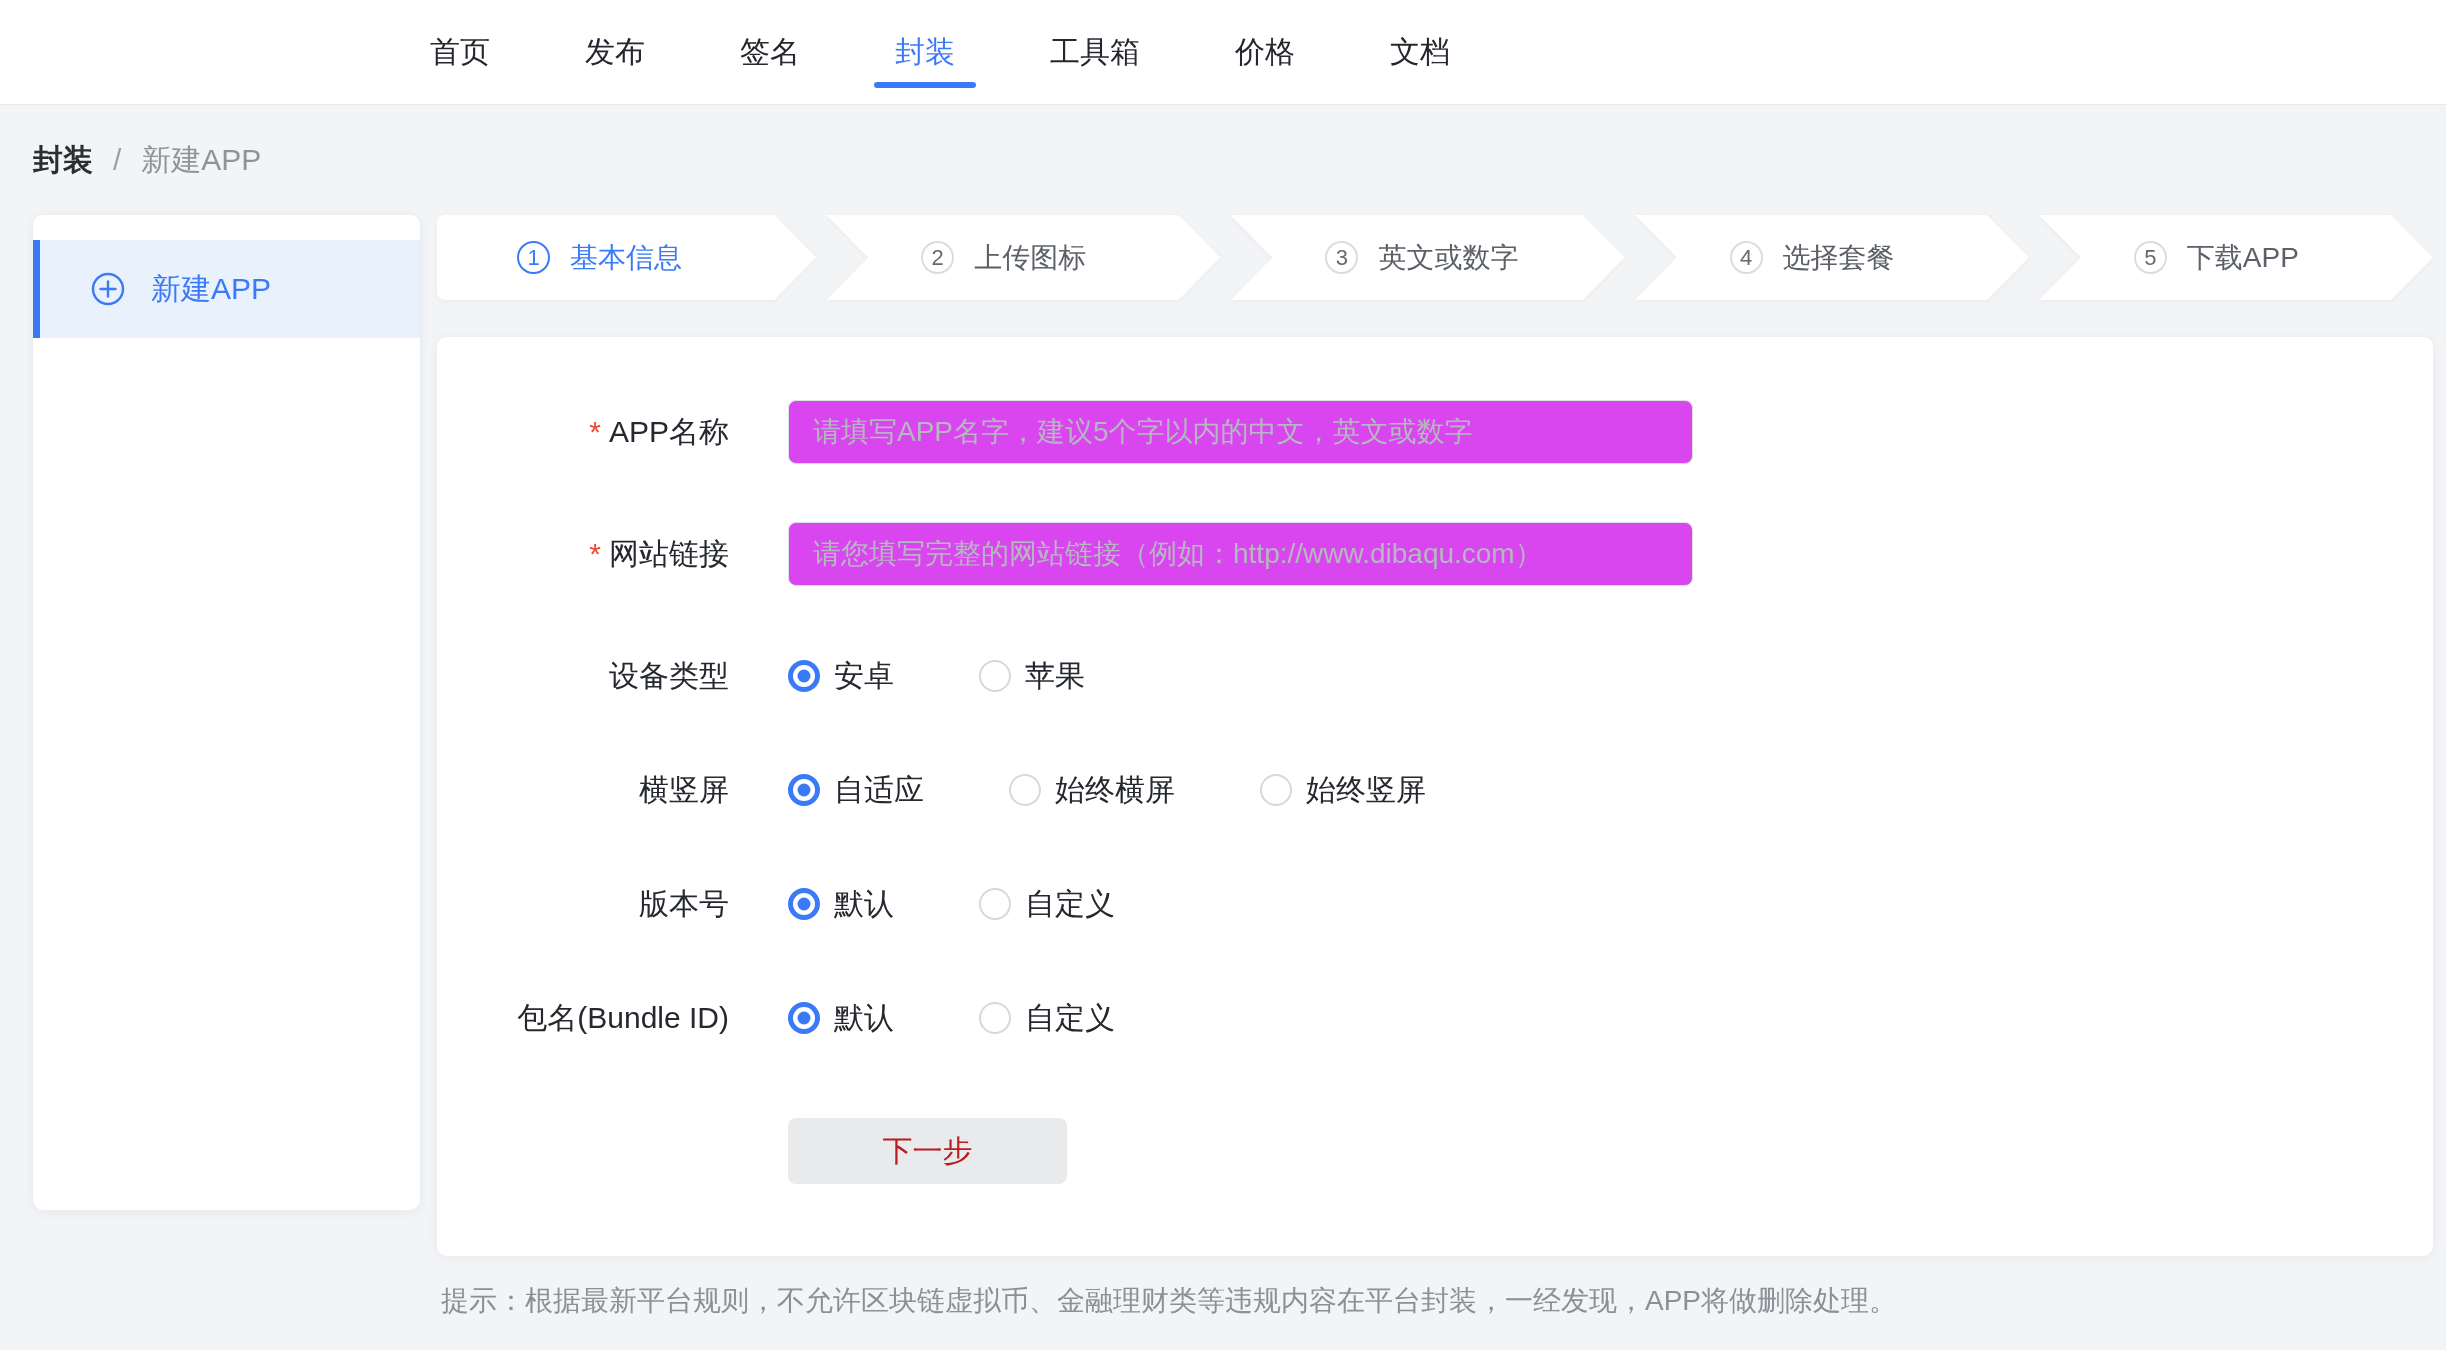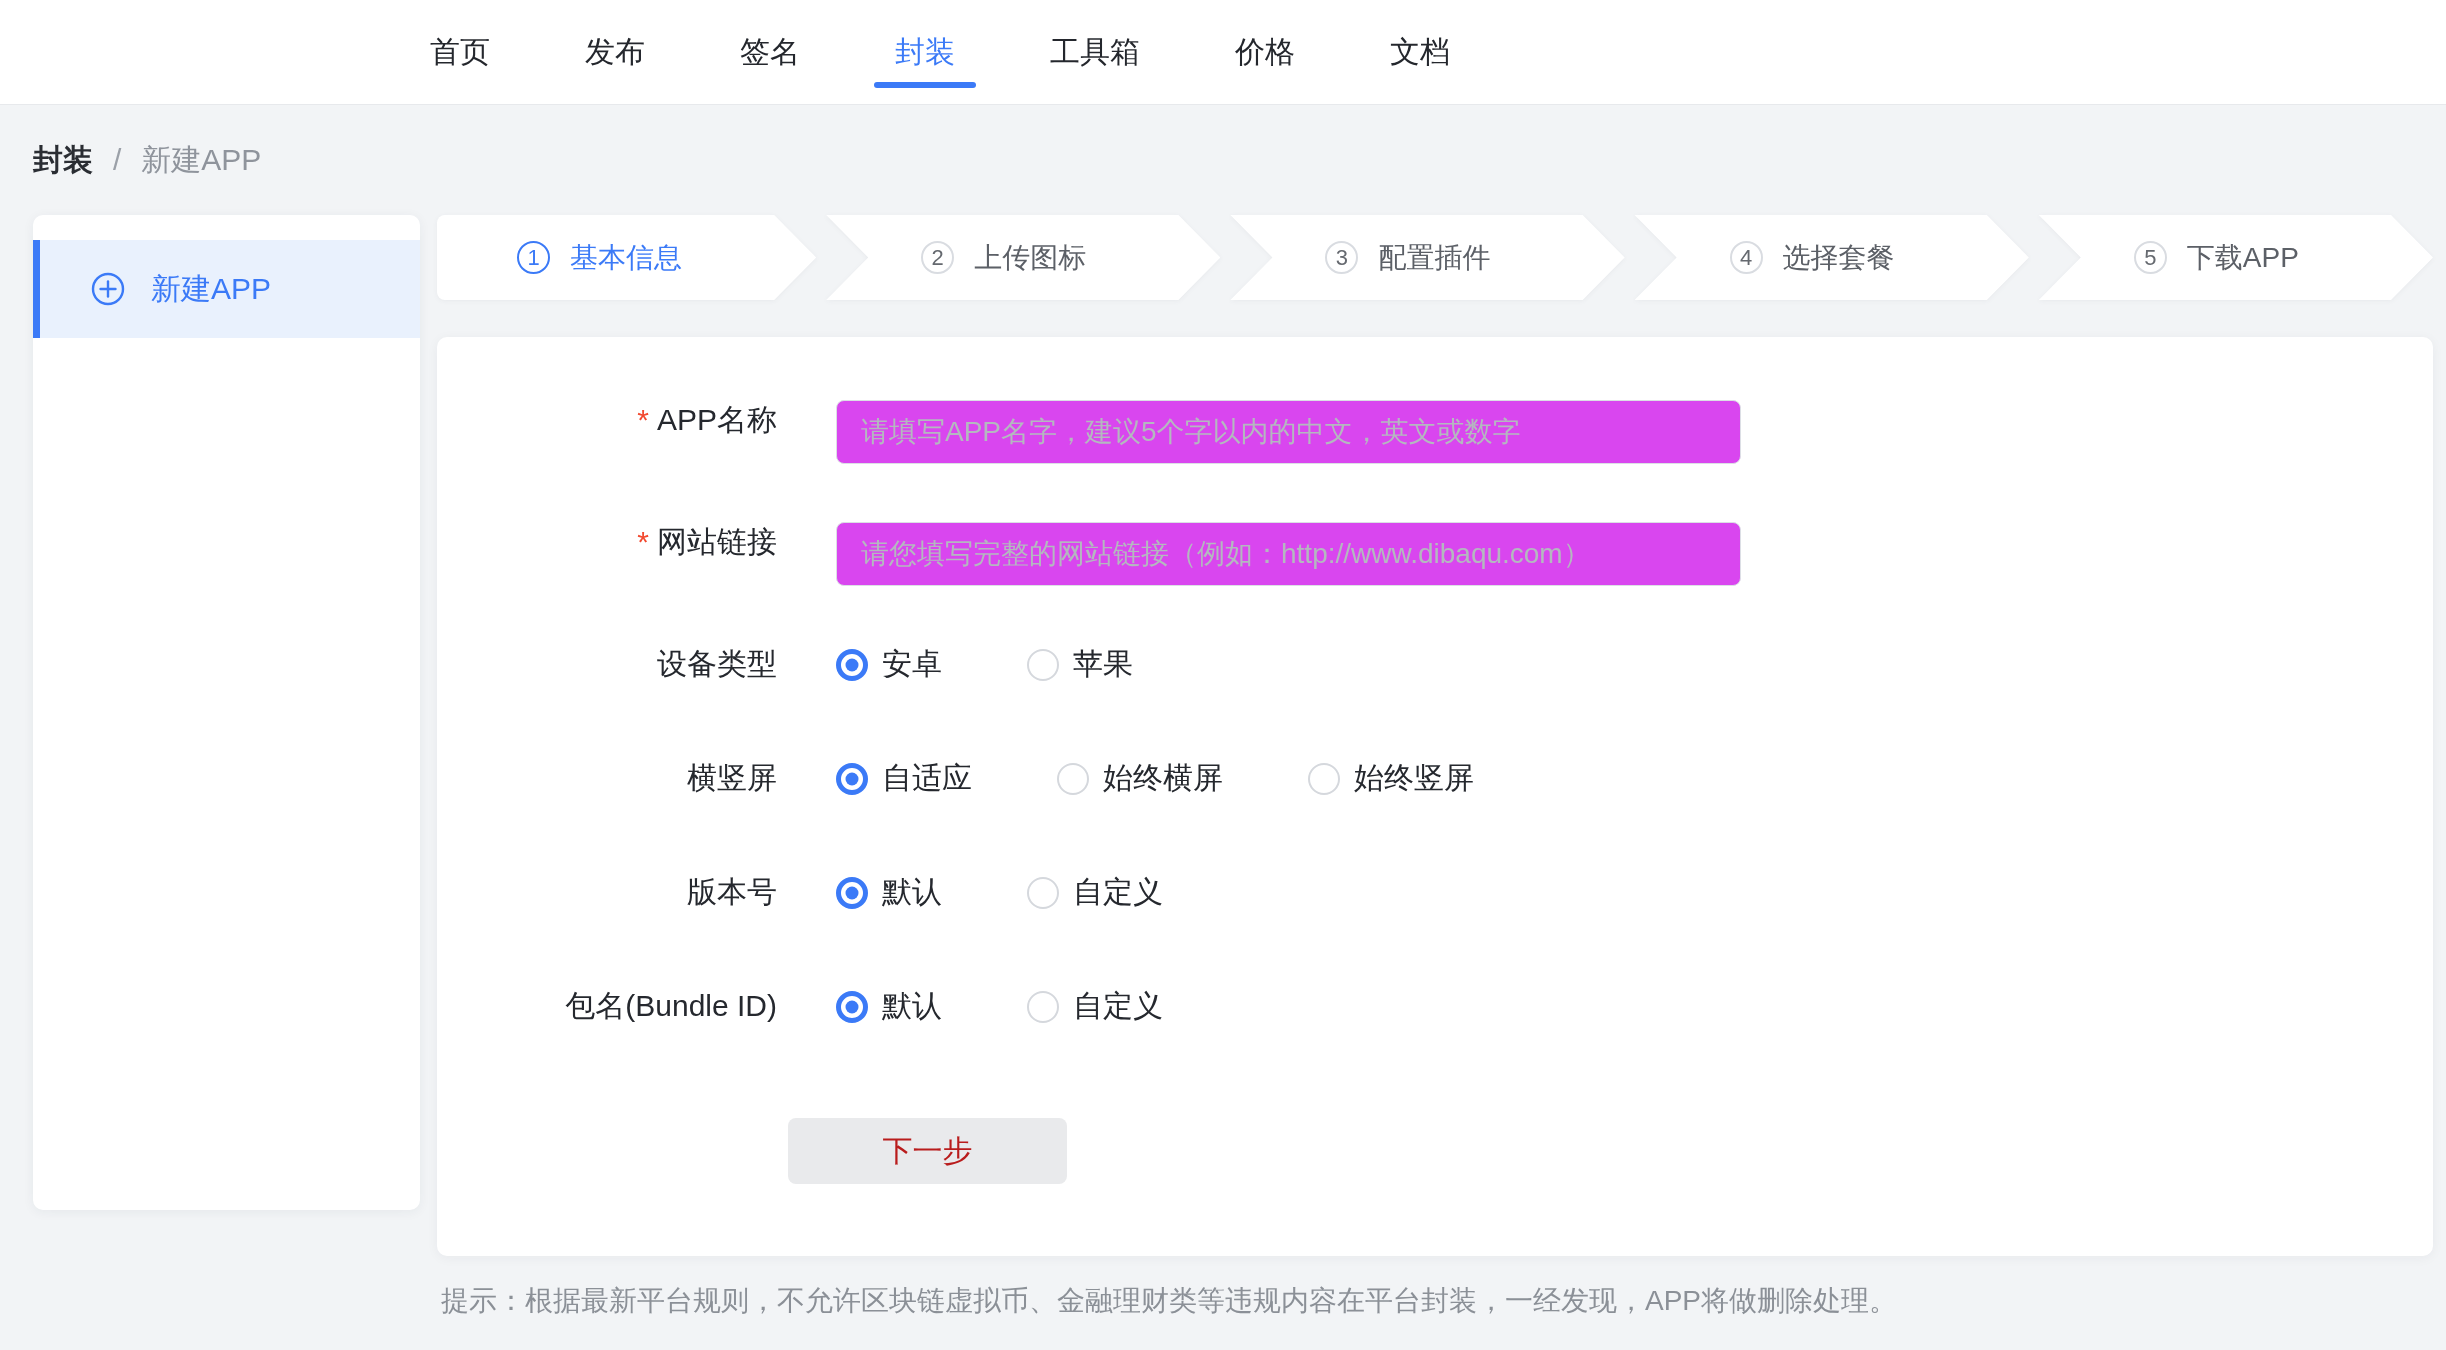--- a/index.html
+++ b/index.html
@@ -68,21 +68,21 @@
   }
   .step-label { font-size:28px; color:#5c6067; white-space:nowrap;text-align:right; }
   .step.active .step-circle { border-color:#3b7af7; color:#3b7af7; }
   .step.active .step-label { color:#3b7af7; }
 
   
   .card {
     margin-top:37px; background:#fff; border-radius:10px; height:919px;
     box-shadow:0 2px 12px rgba(31,45,61,.05); padding-top:63px;
   }
-  .form-row { display:flex; align-items:flex-start; min-height:64px;margin-left:48px; }
+  .form-row { display:flex; align-items:center; min-height:64px; }
   .form-row.input-row { margin-bottom:58px; }
   .form-row.radio-row { margin-bottom:50px; }
   .form-label { width:292px; text-align:right; font-size:30px; color:#25282e; white-space:nowrap; }
   .req { color:#f2492f; margin-right:8px; }
   .text-input {
     margin-left:59px; width:905px; height:64px; border:1px solid #dcdfe5; border-radius:8px;
     padding:0 24px; font-size:28px; color:#303339; background:#d946ef; outline:none;
     font-family:inherit;
   }
   .text-input::placeholder { color:#b4b8bf; }
@@ -153,21 +153,21 @@
         <div class="step first active">
           <span class="step-circle">1</span>
           <span class="step-label">基本信息</span>
         </div>
         <div class="step">
           <span class="step-circle">2</span>
           <span class="step-label">上传图标</span>
         </div>
         <div class="step">
           <span class="step-circle">3</span>
-          <span class="step-label">配置插件</span>
+          <span class="step-label">英文或数字</span>
         </div>
         <div class="step">
           <span class="step-circle">4</span>
           <span class="step-label">选择套餐</span>
         </div>
         <div class="step">
           <span class="step-circle">5</span>
           <span class="step-label">下载APP</span>
         </div>
       </div>

